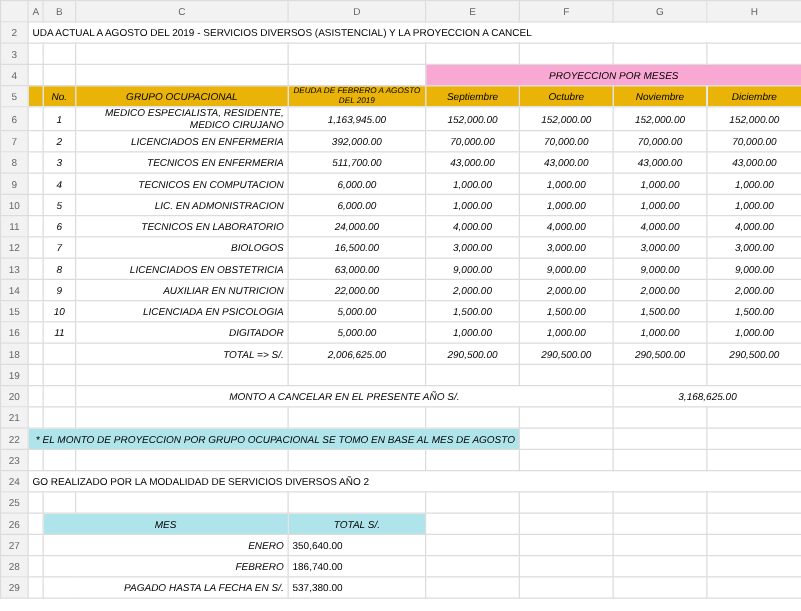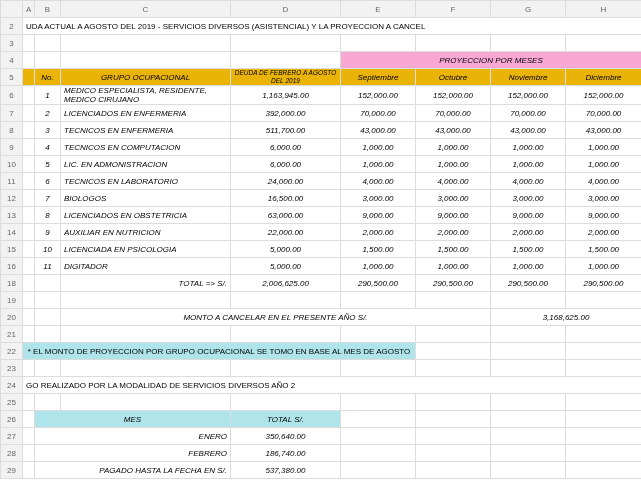--- a/index.html
+++ b/index.html
@@ -81,43 +81,44 @@
   .bordered { border: 1px solid #7f7f7f; }
   .b  { font-weight: bold; }
   .l  { text-align: left; }
   .title-row td {
     font-weight: bold;
     font-size: 11.5px;
     font-style: normal;
     border: 1px solid #dcdcdc;
   }
   .num { text-align: center; font-style: italic; font-size: 8.5px; }
-  .occ { font-style: italic; font-size: 7.5px; text-align: left; margin-top: 32px; }
+  .occ { font-style: italic; font-size: 7.5px; text-align: right; margin-top: 32px; }
   .idx { font-style: italic; font-weight: bold; text-align: center; font-size: 8px; }
   .totalslash { font-style: italic; font-weight: bold; text-align: right; font-size: 9.5px; margin-left: 40px; }
   .selected {
     outline: 2px solid #2a6fd6;
     outline-offset: -2px;
   }
   .note {
     background: #aee4ea;
+    font-style: italic;
     font-size: 6.5px;
-    text-align: center;
+    text-align: right;
     border: 1px solid #9bdbe2;
   }
   .bigtext { font-size: 11px; font-weight: bold; }
   .monto {
     font-style: italic; font-weight: bold; font-size: 10px; text-align: center; margin-left: 16px;
   }
   .tbl-hdr2 {
     background: #aee4ea; font-weight: bold; font-style: italic;
     text-align: center; border: 1px solid #7f7f7f; font-size: 8.5px;
   }
   .mes-lbl { font-style: italic; font-weight: bold; text-align: right; font-size: 8.5px; border:1px solid #7f7f7f;}
-  .mes-val { font-style: italic; font-weight: bold; text-align: center; font-size: 8px; border:1px solid #7f7f7f;}
+  .mes-val { font-weight: bold; text-align: left; font-size: 8px; border:1px solid #7f7f7f;}
 </style>
 </head>
 <body>
 
 <div class="sheet">
 <table class="grid">
   <colgroup>
     <col class="c-rh">
         <col class="c-a">
         <col class="c-b">

